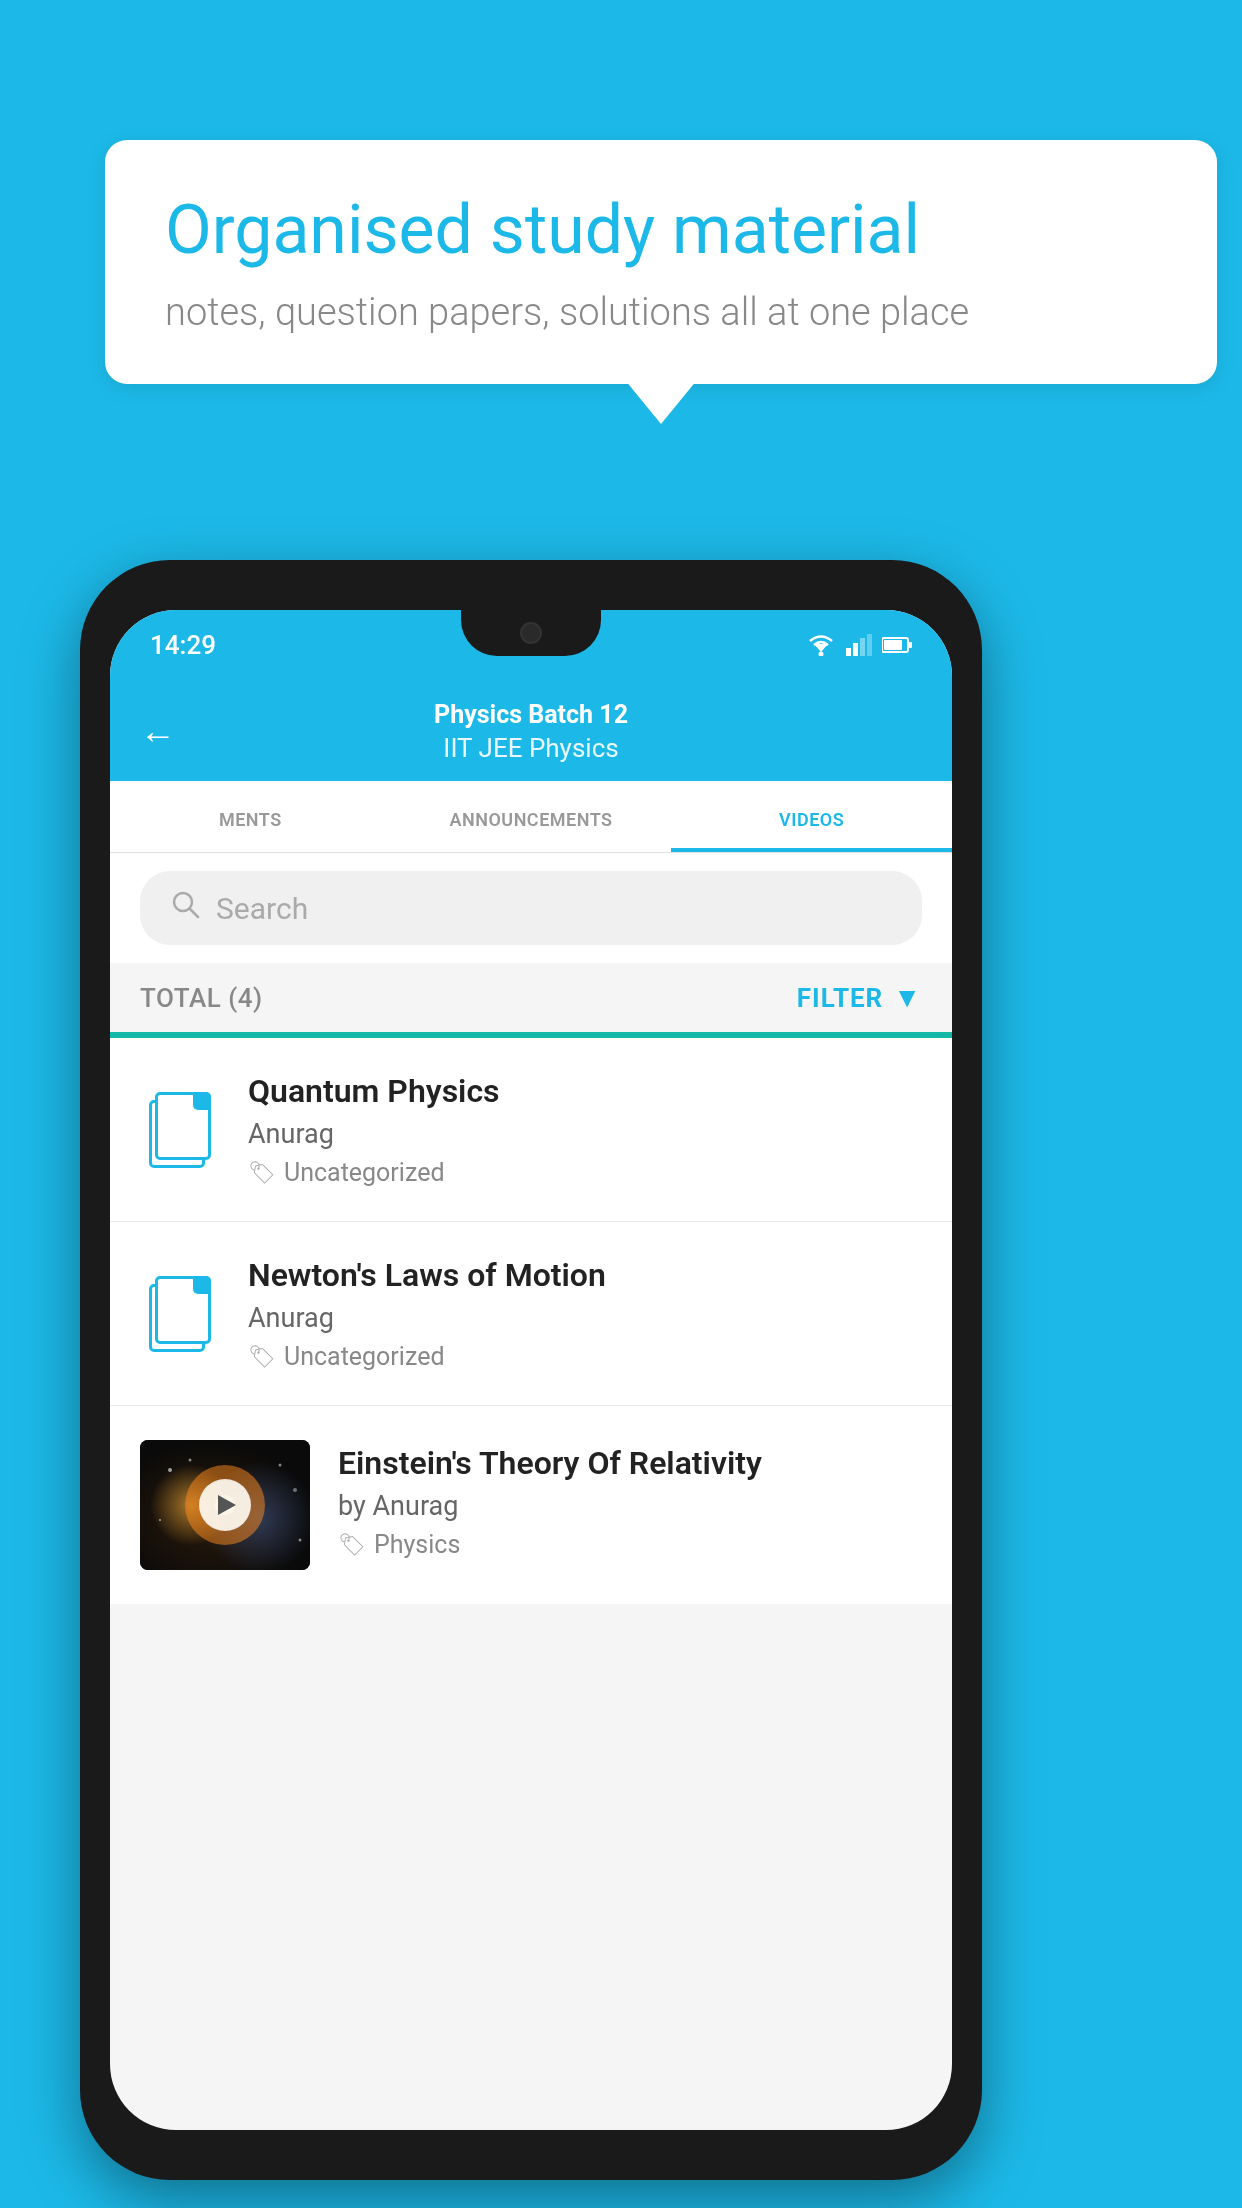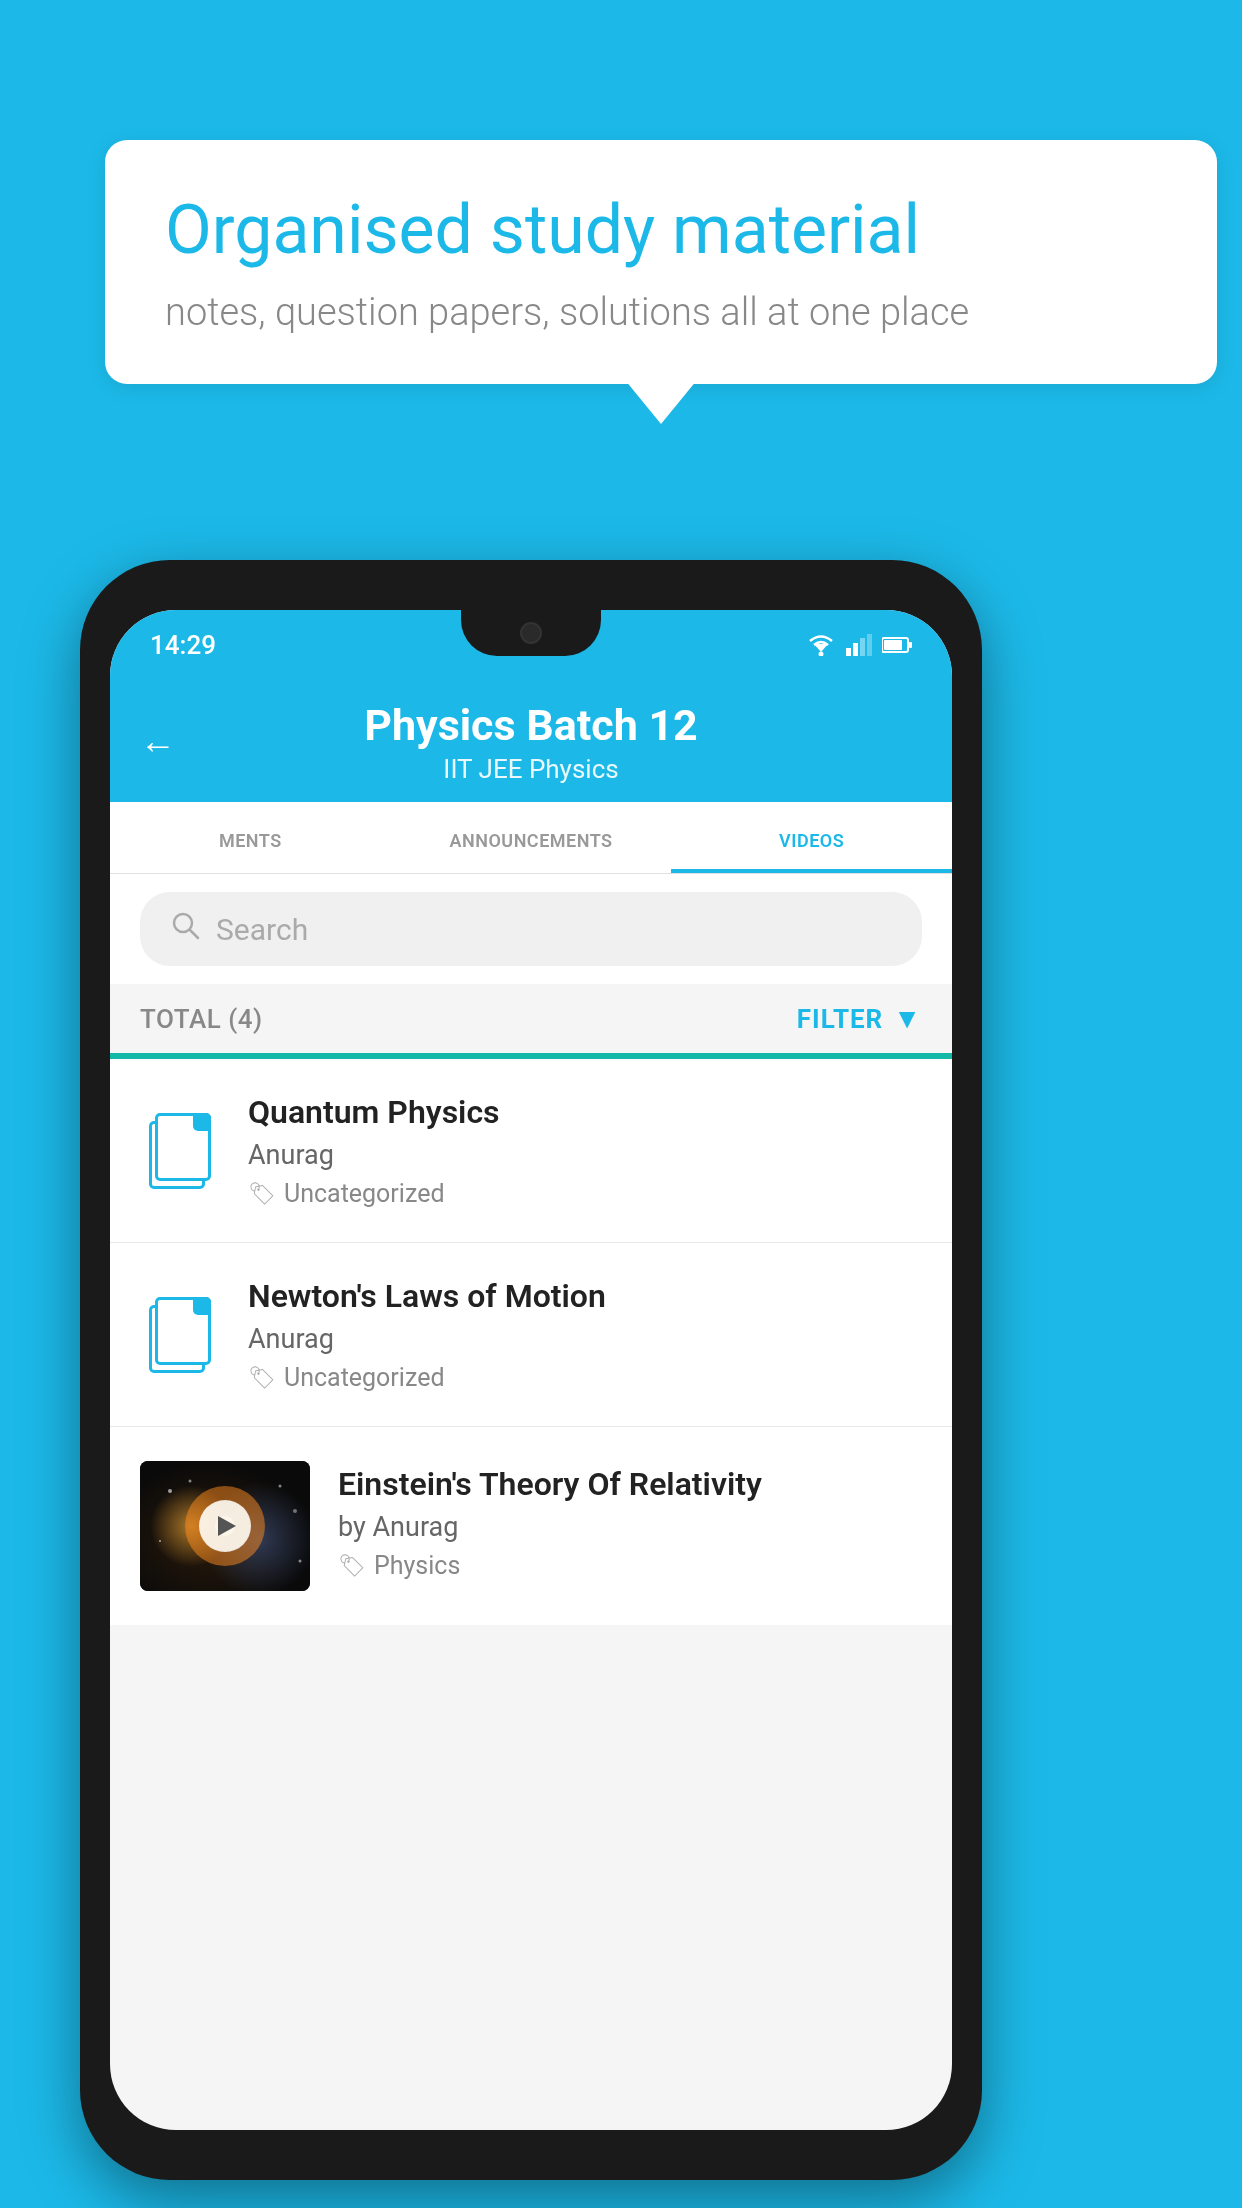--- a/index.html
+++ b/index.html
@@ -148,21 +148,21 @@
     .app-header-back {
       position: absolute;
       left: 30px;
       top: 50%;
       transform: translateY(-50%);
       color: white;
       font-size: 36px;
     }
     .app-header-title {
       color: white;
-      font-size: 43px;
+      font-size: 25px;
       font-weight: 700;
     }
     .app-header-subtitle {
       color: rgba(255,255,255,0.9);
       font-size: 26px;
       margin-top: 4px;
     }
 
     
     .tabs-bar {

